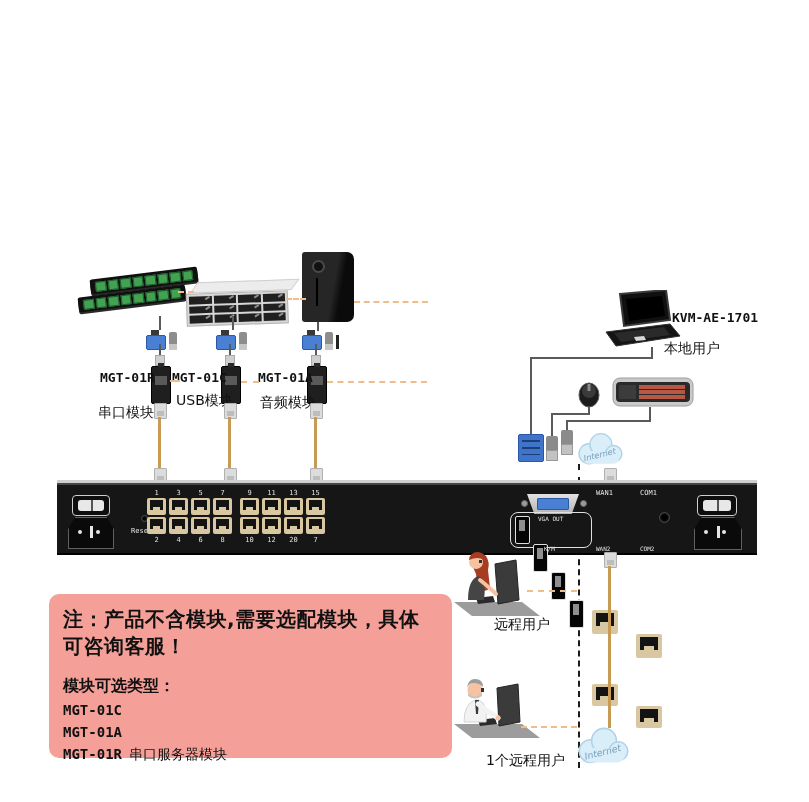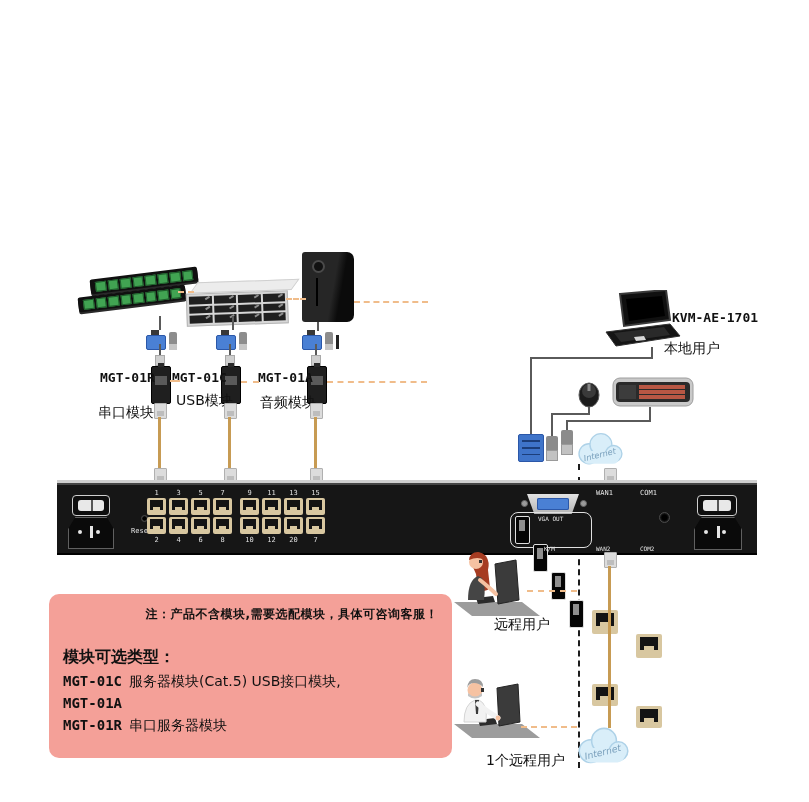--- a/index.html
+++ b/index.html
@@ -74,22 +74,22 @@
       box-shadow:inset 0 0 0 1px #2b57a8;}
   .screw{width:5px;height:5px;border-radius:50%;background:#9a9a9a;border:1px solid #666;}
   .usbframe{border:1px solid #e0e0e0;border-radius:8px;}
   .hole{border-radius:50%;background:radial-gradient(#000 40%,#3a3a3a);border:1px solid #4a4a4a;}
   
   .mono{font-family:"DejaVu Sans Mono",monospace;font-weight:bold;font-size:13px;color:#111;}
   .cn{font-size:14px;color:#111;}
   
   .note{left:49px;top:594px;width:403px;height:164px;background:#f4a098;border-radius:10px;
         padding:12px 14px;box-sizing:border-box;}
-  .note-line1{font-size:12px;font-weight:bold;letter-spacing:0.5px;text-align:right;}
-  .note-head{font-size:16px;font-weight:bold;margin-top:24px;}
+  .note-line1{font-size:20px;font-weight:bold;letter-spacing:0.5px;}
+  .note-head{font-size:16px;font-weight:bold;margin-top:16px;}
   .note-row{display:flex;font-size:14px;margin-top:4px;line-height:18px;}
   .note-model{font-family:"DejaVu Sans Mono",monospace;font-weight:bold;width:66px;flex:0 0 66px;}
   .note-indent{margin-left:66px;font-size:14px;line-height:18px;margin-top:2px;}
 </style>
 </head>
 <body>
 
 <div id="canvas">
 
 
@@ -376,21 +376,20 @@
     </g>
     <rect x="11" y="23" width="40" height="14" rx="7" fill="#d9eef9"></rect>
     <text x="30" y="30" font-size="9" font-style="italic" fill="#7ba1bd" text-anchor="middle" transform="rotate(-14 30 28)">Internet</text>
   </svg>
 
   <div class="abs note">
     <div class="note-line1">注：产品不含模块,需要选配模块，具体可咨询客服！</div>
     <div class="note-head">模块可选类型：</div>
     <div class="note-row">
       <span class="note-model">MGT-01C</span>
-      <span>服务器模块(Cat.5) USB接口模块,</span>
     </div>
     <div class="note-row">
       <span class="note-model">MGT-01A</span>
     </div>
     <div class="note-row">
       <span class="note-model">MGT-01R</span>
       <span>串口服务器模块</span>
     </div>
   </div>
 

